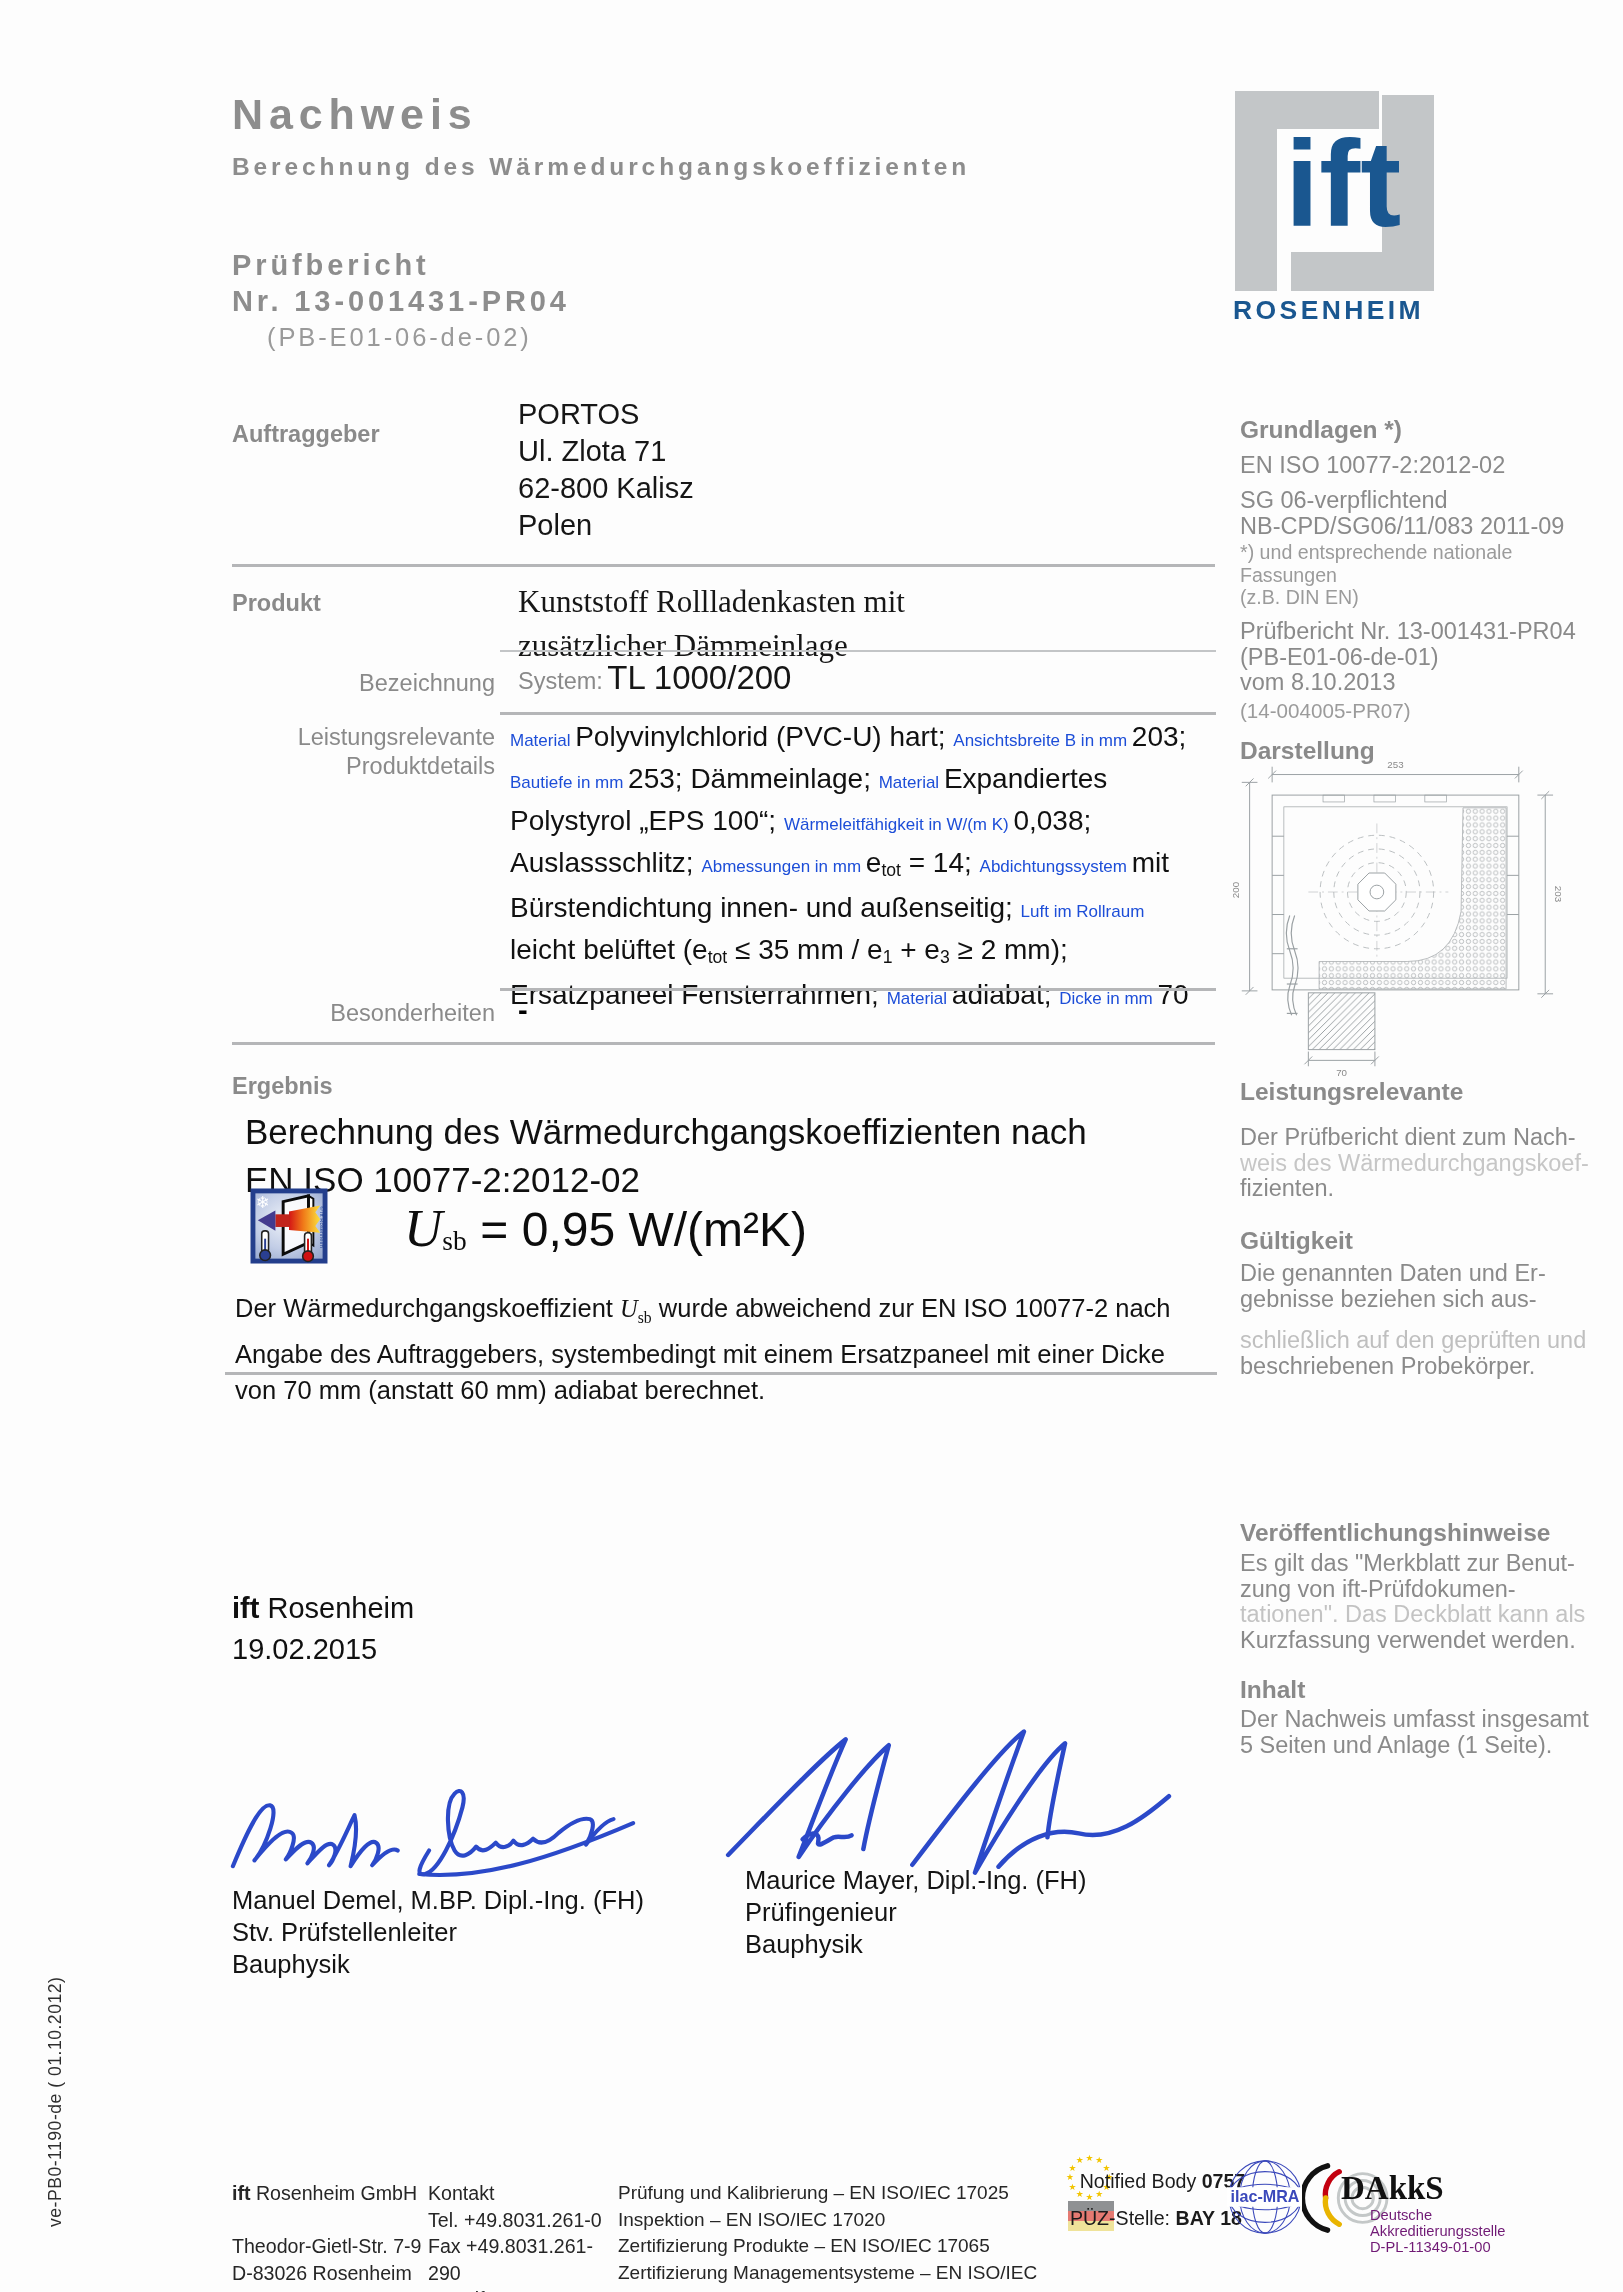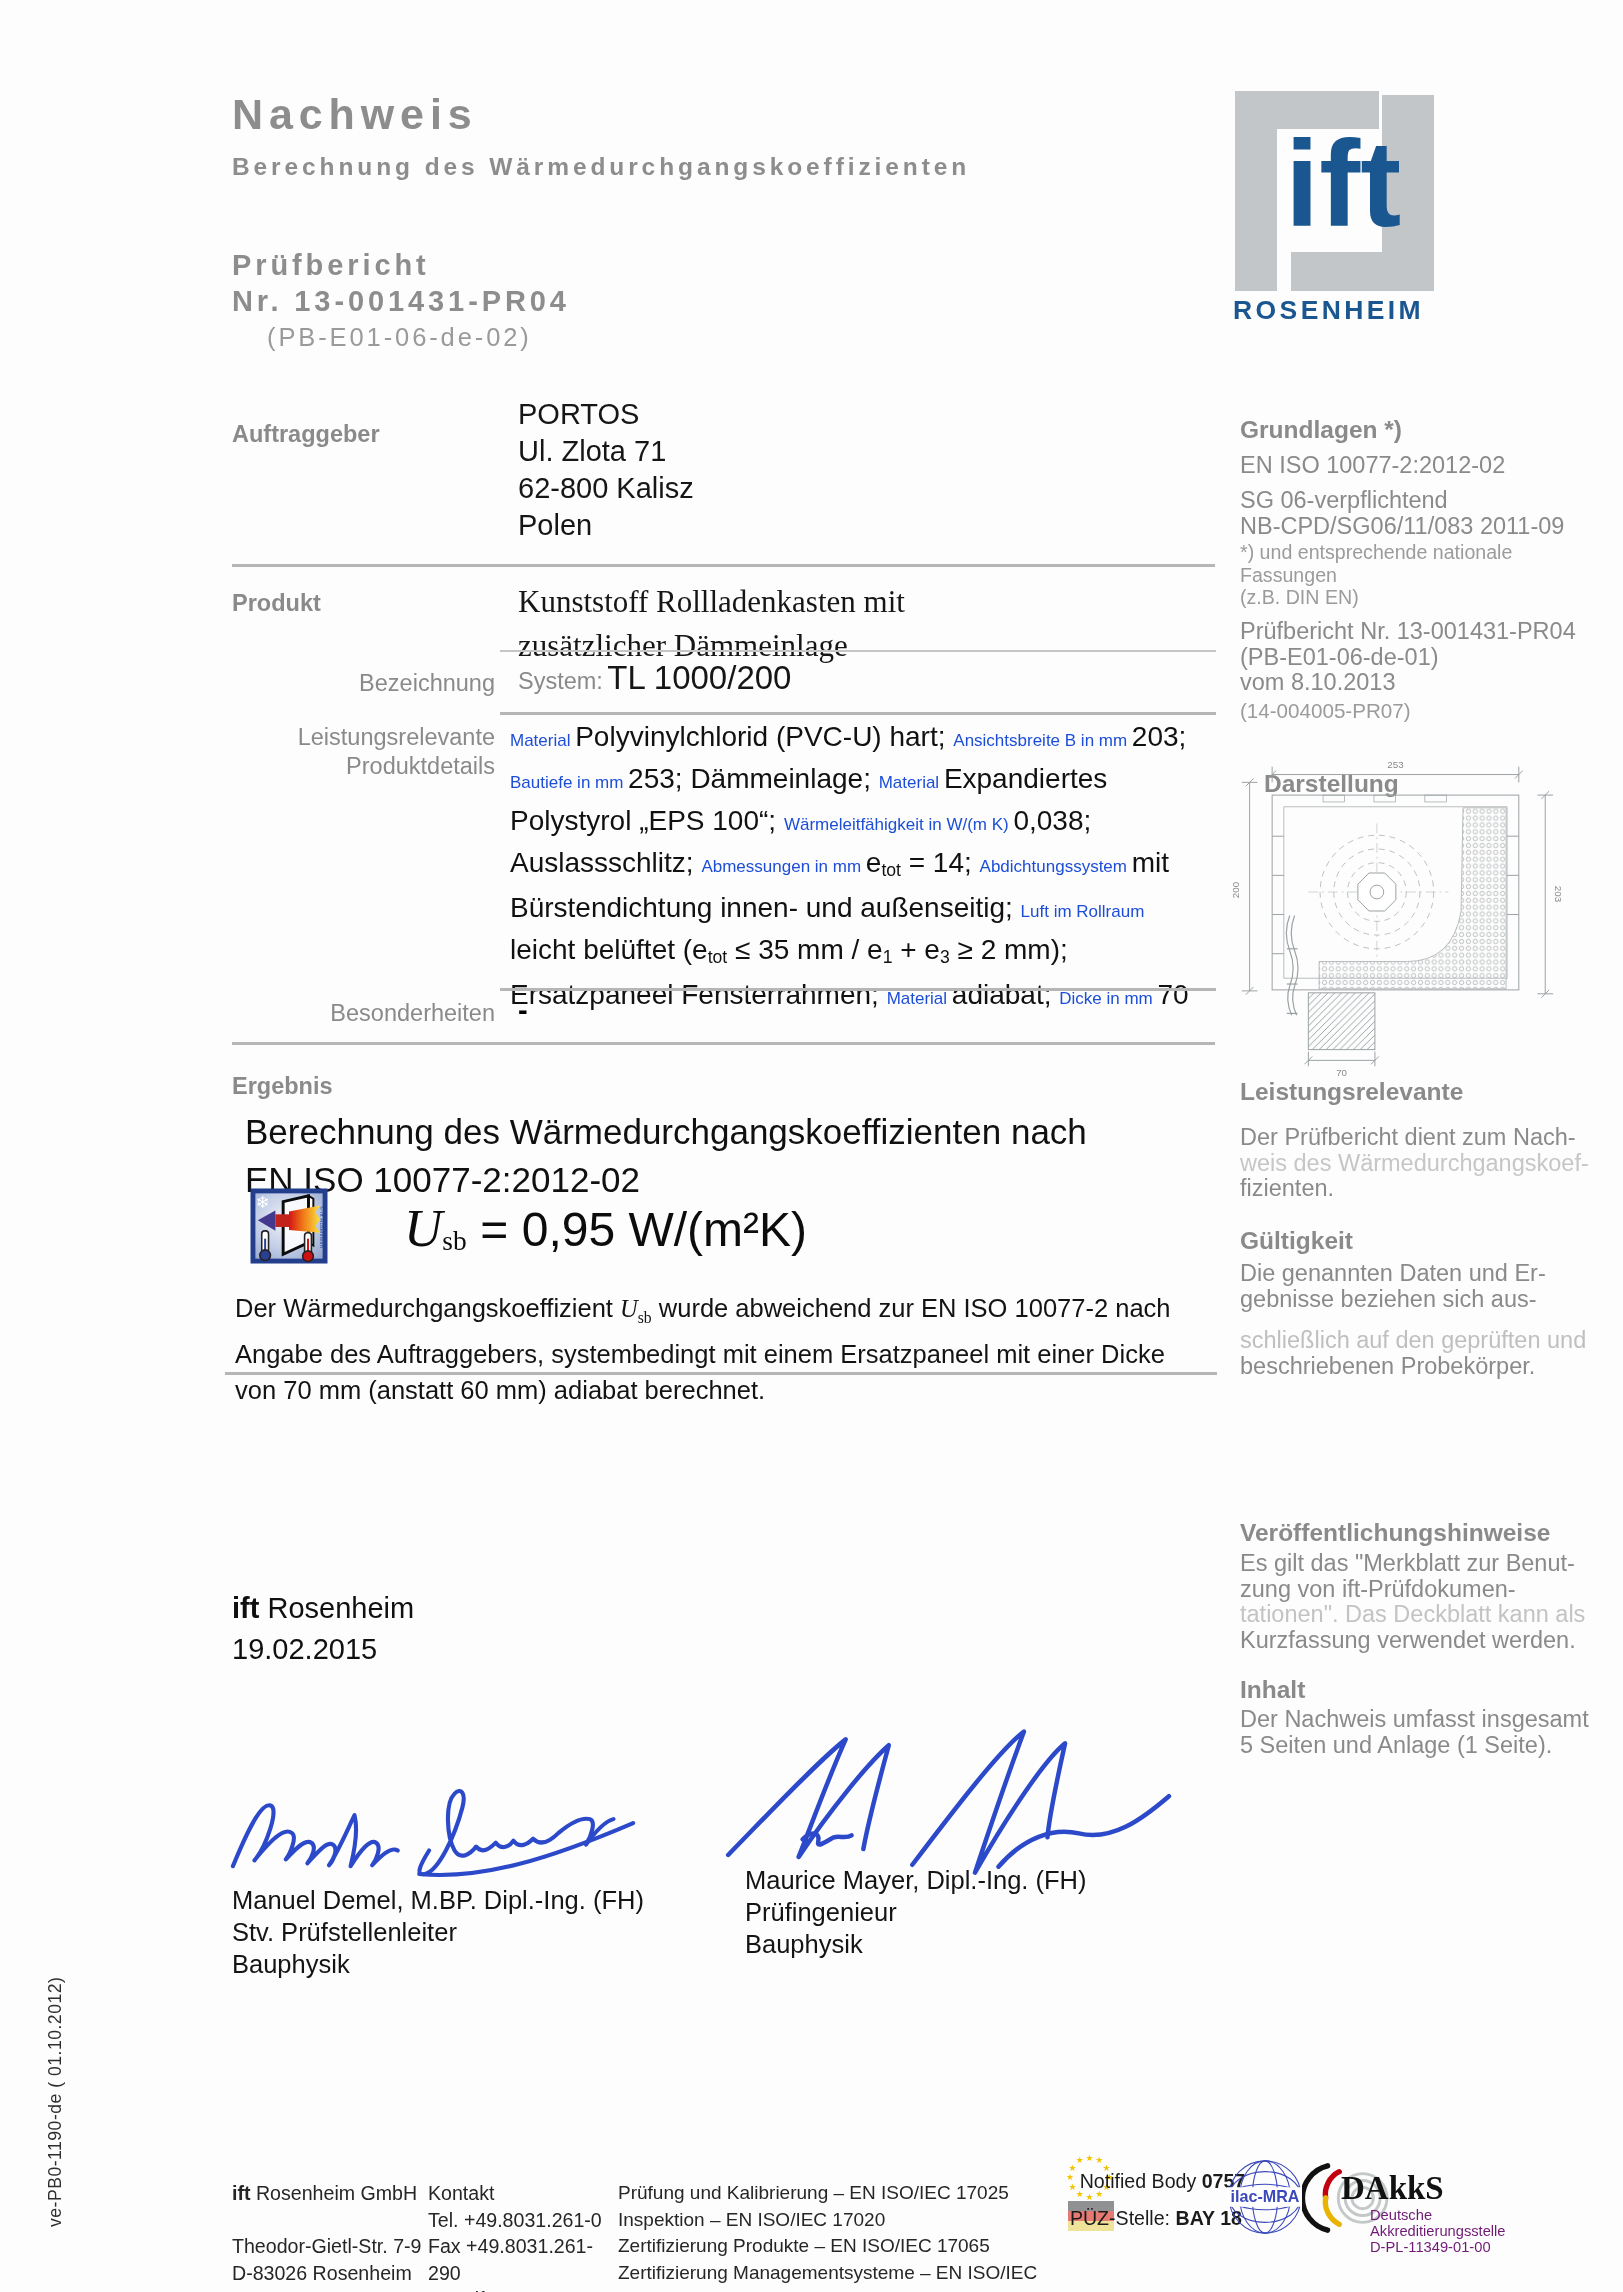--- a/index.html
+++ b/index.html
@@ -244,21 +244,21 @@
   <div class="sb-sm" style="top:541px;">
       <span class="ln">*) und entsprechende nationale Fassungen</span>
       <span class="ln">(z.B. DIN EN)</span>
     </div>
   <div class="sb-t" style="top:619px;">
       <span class="ln">Prüfbericht Nr. 13-001431-PR04</span>
       <span class="ln">(PB-E01-06-de-01)</span>
       <span class="ln">vom 8.10.2013</span>
     </div>
   <div class="sb-sm" style="top:700px;font-size:20.6px;">(14-004005-PR07)</div>
-  <div class="sb-h" style="top:770px;margin-left:24px;">Darstellung</div>
+  <div class="sb-h" style="top:737px;">Darstellung</div>
 
   <svg class="abs" style="left:1225px;top:753px;" width="338" height="325" viewBox="0 0 345 332">
     <defs>
       <pattern id="honey" width="7" height="7" patternUnits="userSpaceOnUse">
         <circle cx="3.5" cy="3.5" r="2.2" fill="none" stroke="#a9adb0" stroke-width="0.8"></circle>
       </pattern>
       <pattern id="hatch" width="7" height="7" patternUnits="userSpaceOnUse">
         <path d="M0,7 L7,0" stroke="#9aa0a3" stroke-width="1"></path>
       </pattern>
     </defs>

